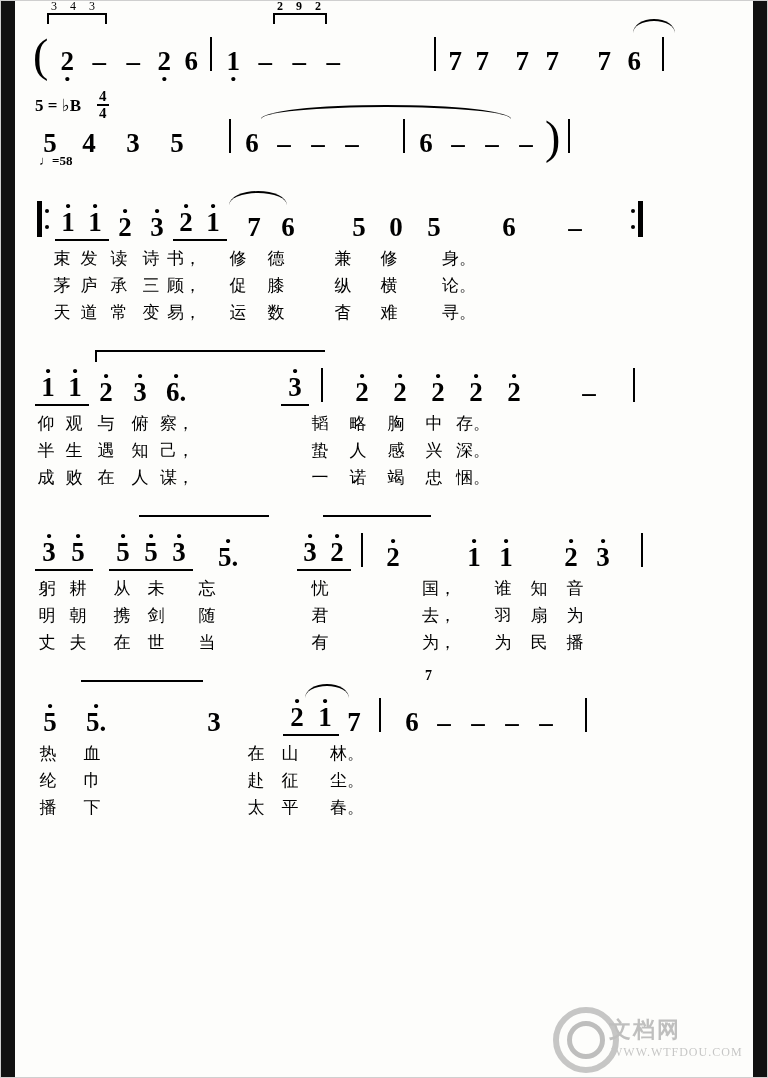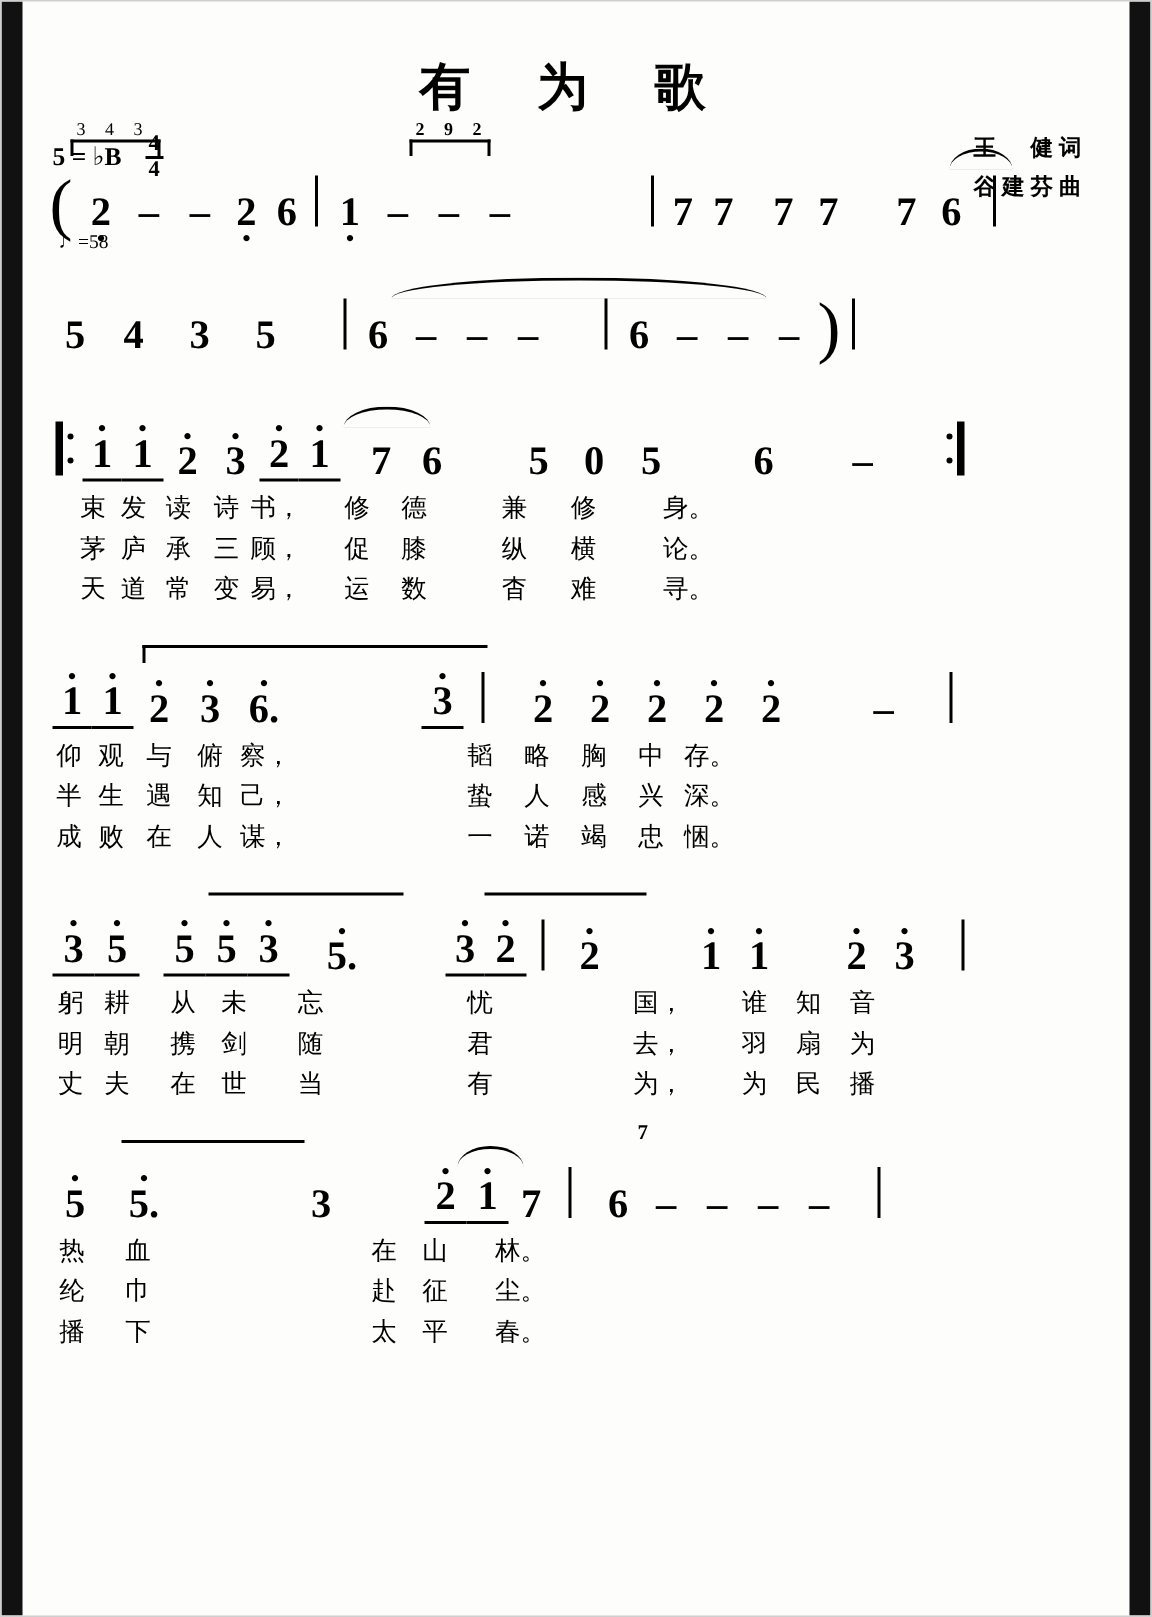--- a/index.html
+++ b/index.html
@@ -83,21 +83,21 @@
     line-height: 1.7;
     text-align: left;
   }
   .credits div { letter-spacing: 4px; }
 
   .tempo {
     position: absolute;
     left: 24px;
     top: 152px;
     font-size: 13px;
-    font-weight: normal;
+    font-weight: bold;
   }
 
   .watermark {
     position: absolute;
     left: 288px;
     top: 140px;
     text-align: center;
     pointer-events: none;
   }
   .watermark .wm-main {
@@ -276,34 +276,29 @@
 </style>
 </head>
 <body>
 
 <div class="sheet">
   <div class="edge left"></div>
   <div class="edge right"></div>
 
   <div class="page-inner">
 
-    <div class="title">有 为 歌</div>
 
     <div class="keyline">
       <span>5 = ♭B</span>
       <span class="meter">
         <span class="num">4</span>
         <span class="den">4</span>
       </span>
     </div>
 
-    <div class="credits">
-      <div>王　健词</div>
-      <div>谷建芬曲</div>
-    </div>
 
     <div class="tempo">♩=58</div>
 
 
     <div class="system" style="margin-top:14px;">
       <div style="position:absolute; left:18px; top:-16px; font-size:12px; font-weight:normal; letter-spacing:5px;">3 4 3</div>
       <div class="brack" style="left:14px; top:-2px; width:56px;"></div>
       <div style="position:absolute; left:244px; top:-16px; font-size:12px; font-weight:bold; letter-spacing:5px;">2 9 2</div>
       <div class="brack" style="left:240px; top:-2px; width:50px;"></div>
       <div class="slur" style="left:600px; top:4px; width:42px;"></div>
@@ -576,15 +571,21 @@
         <div class="lyric-line">
           <span class="ly" style="width:30px;">播</span>
           <span class="ly" style="width:38px; margin-left:10px;">下</span>
           <span class="ly" style="width:34px; margin-left:128px;">太</span>
           <span class="ly" style="width:34px;">平</span>
           <span class="ly" style="width:40px; margin-left:20px;">春。</span>
         </div>
       </div>
     </div>
 
+    <div class="wm-logo">
+      <div class="ring"></div>
+      <div class="ring2"></div>
+      <div class="lbl">文档网</div>
+      <div class="url">WWW.WTFDOU.COM</div>
+    </div>
 
   </div>
 </div>
 
 </body></html>

